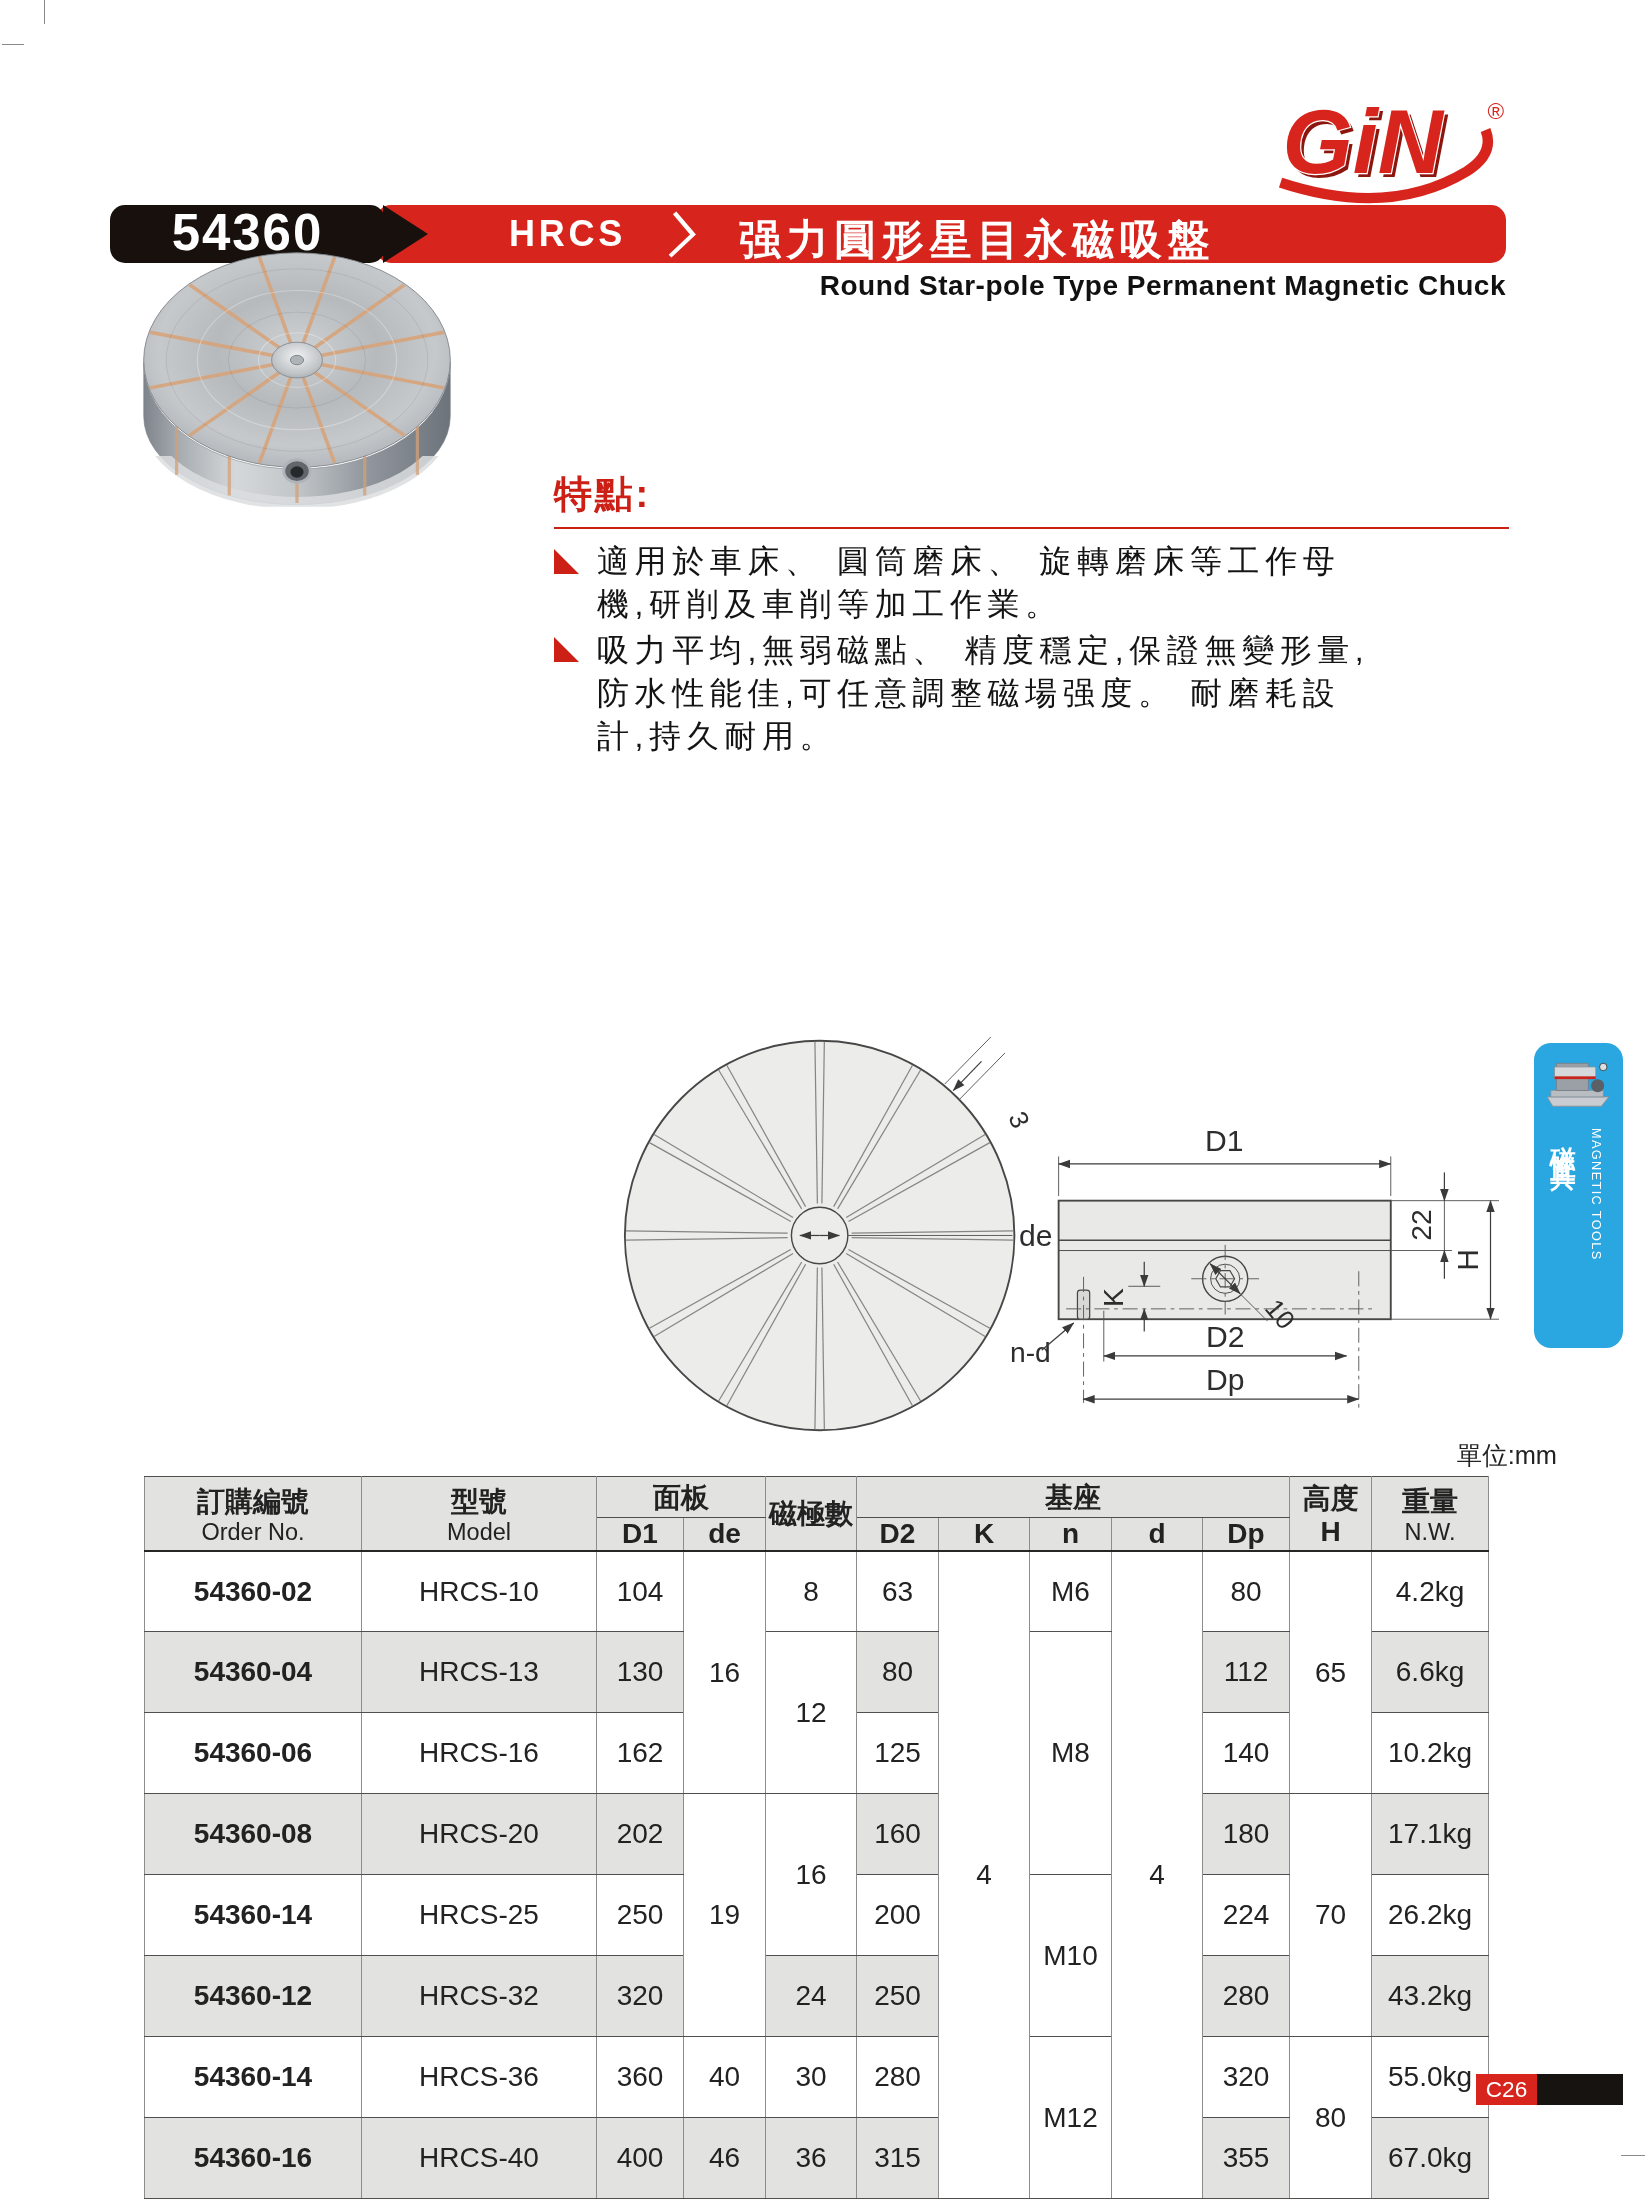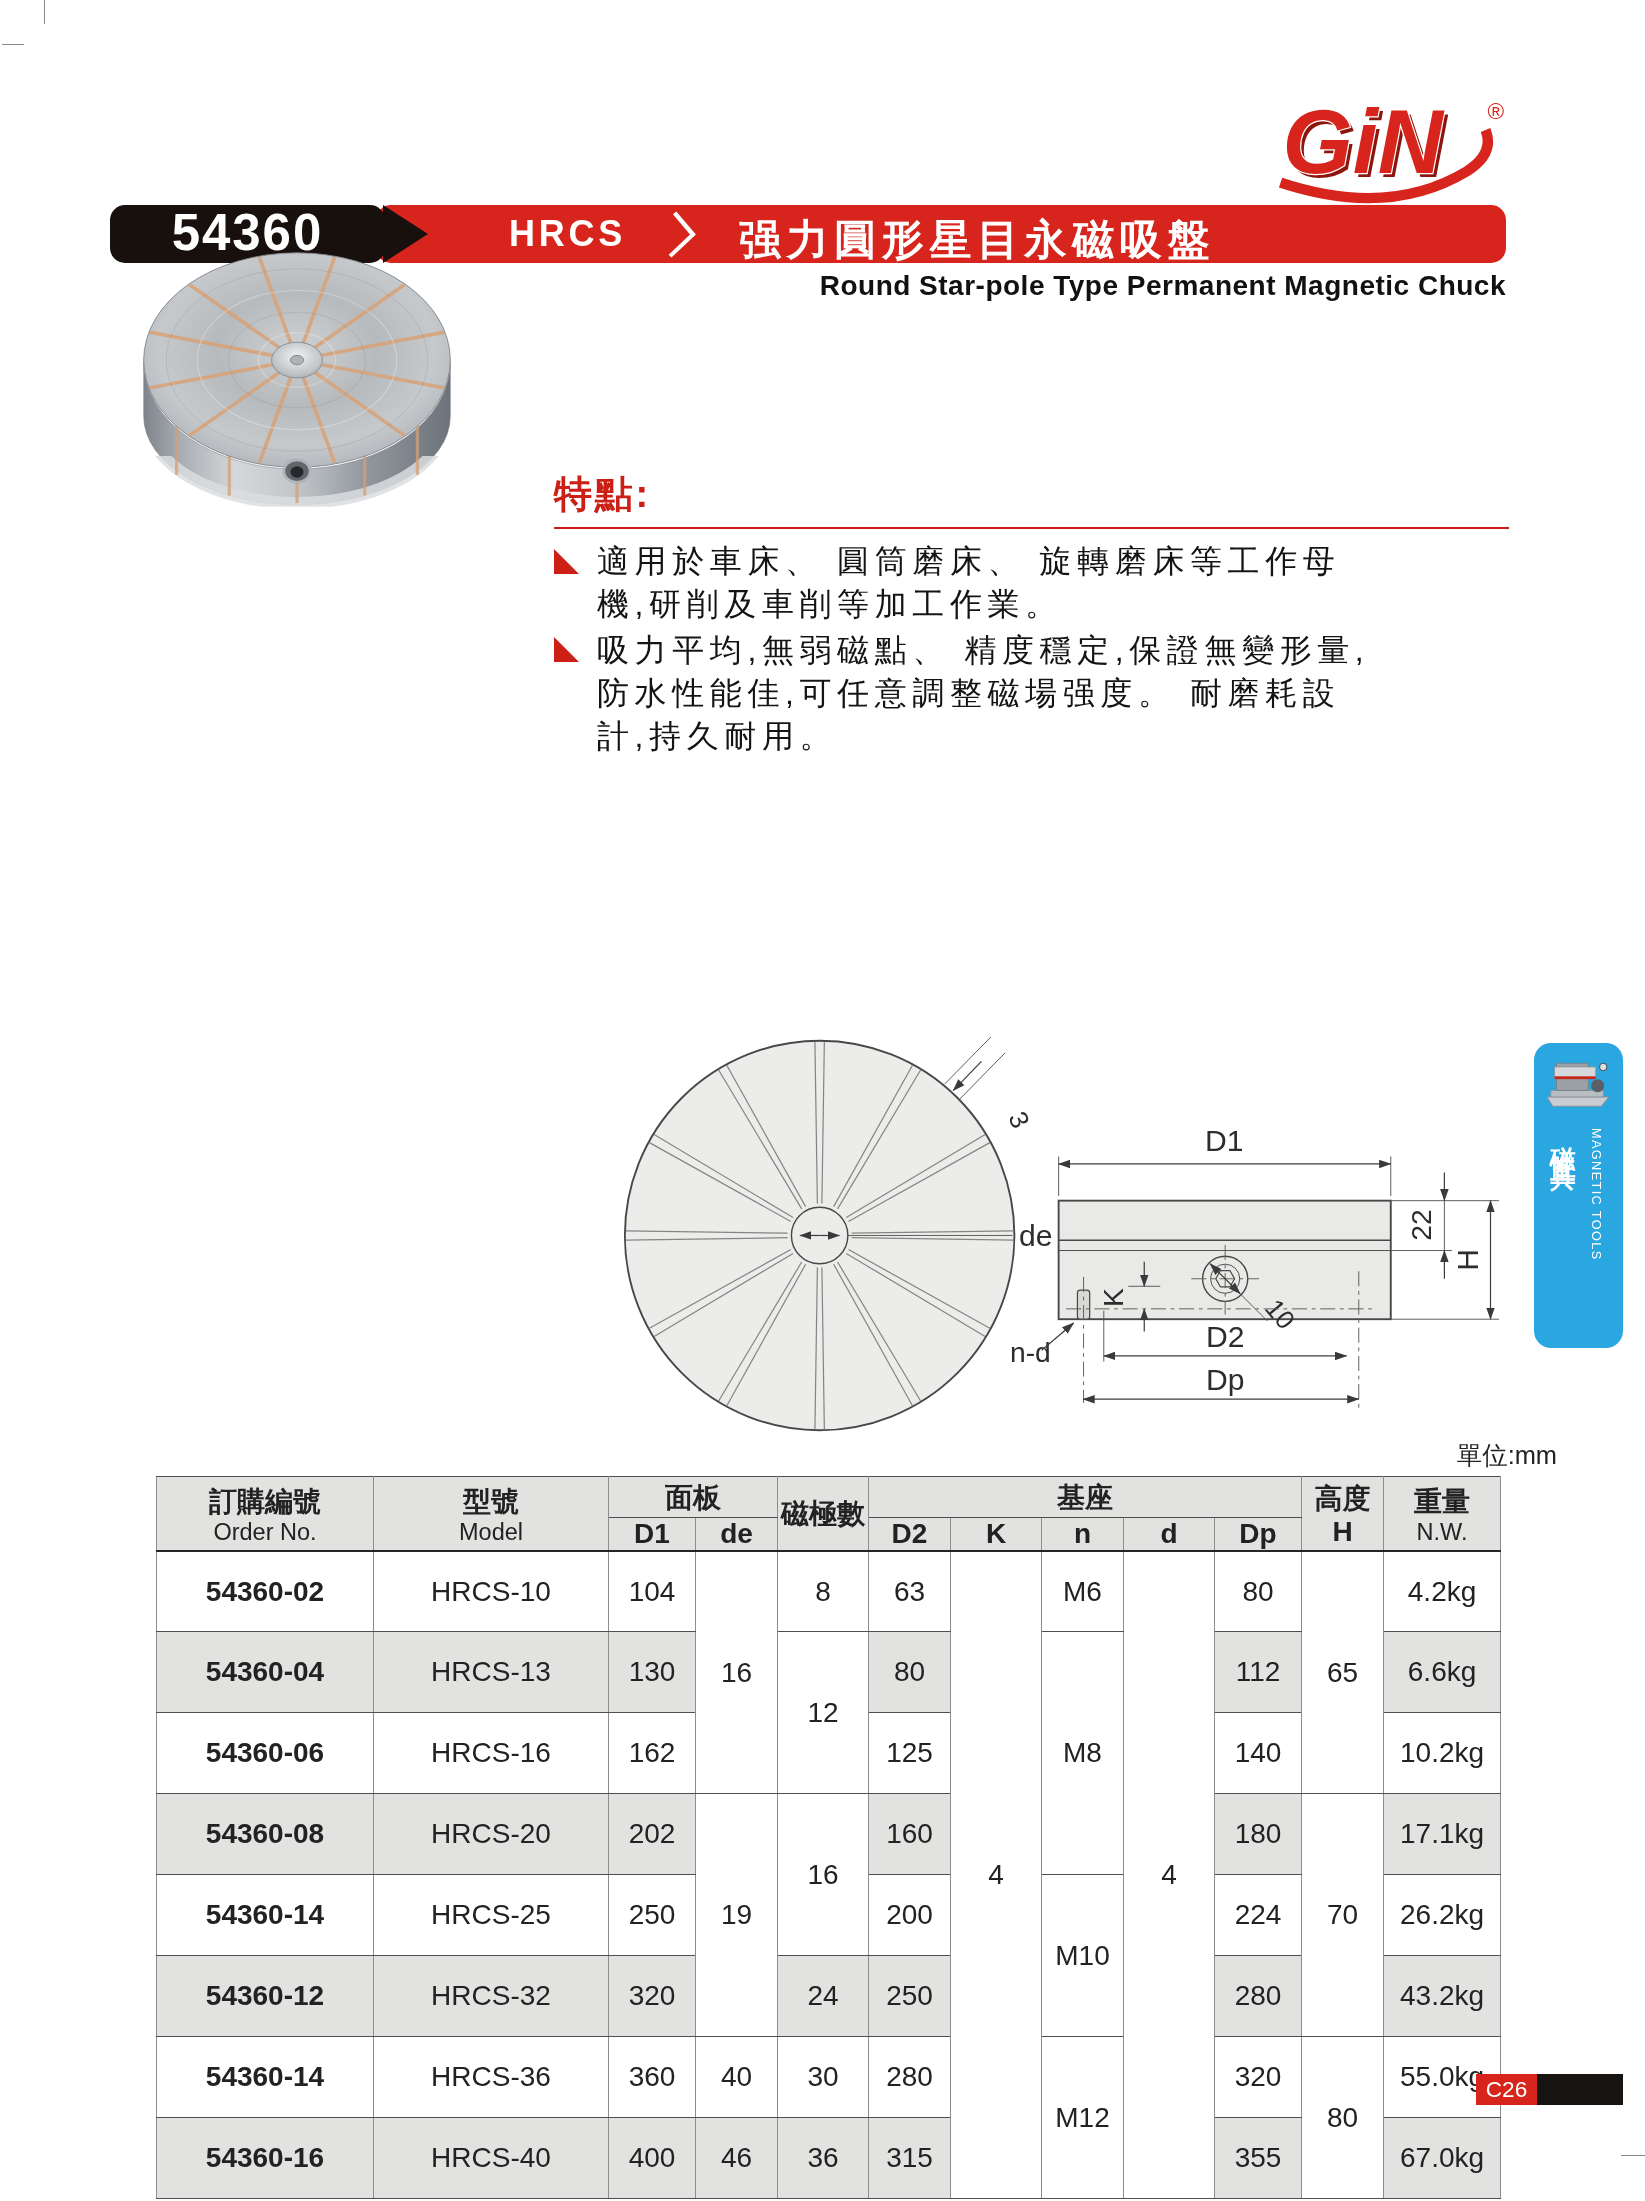--- a/index.html
+++ b/index.html
@@ -55,21 +55,21 @@
     background:#2aa7e1; border-radius:17px; }
   #tab-thumb { position:absolute; left:9.4px; top:9.4px; }
   #tab-zh { position:absolute; left:13px; top:83px; writing-mode:vertical-rl;
     text-orientation:upright; color:#fff; font-size:25.4px; font-weight:bold;
     letter-spacing:6.6px; }
   #tab-en { position:absolute; left:55px; top:85px; writing-mode:vertical-rl;
     color:#fff; font-size:12.7px; letter-spacing:1.4px; white-space:nowrap; }
 
   
   #unit-label { right:129px; top:1439px; font-size:25.4px; color:#222; }
-  #spec-table-wrap { left:156px; top:1476px;border-radius:14px; }
+  #spec-table-wrap { left:144px; top:1476px;border-radius:14px; }
   table.spec { border-collapse:collapse; table-layout:fixed; width:1344px;
     background:#fff; }
   table.spec th, table.spec td {
     border-left:0.9px solid #8d8d8d; border-right:0.9px solid #8d8d8d;
     border-top:1.9px solid #4f4f4f; border-bottom:1.9px solid #4f4f4f;
     text-align:center; vertical-align:middle; padding:0;
     font-size:28px; color:#222; }
   table.spec thead th { background:#e2e2e0; font-weight:bold; }
   .hdr-sub { font-size:23.5px; font-weight:normal; display:block; margin-top:-1.9px; }
   .hdr-sym { font-size:28px; font-weight:bold; display:block; margin-top:-1.9px; }

